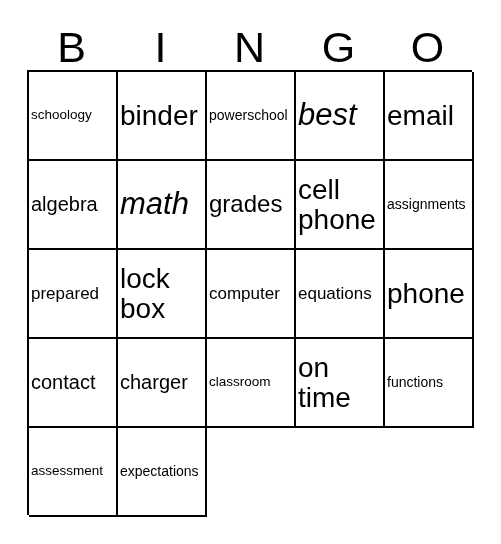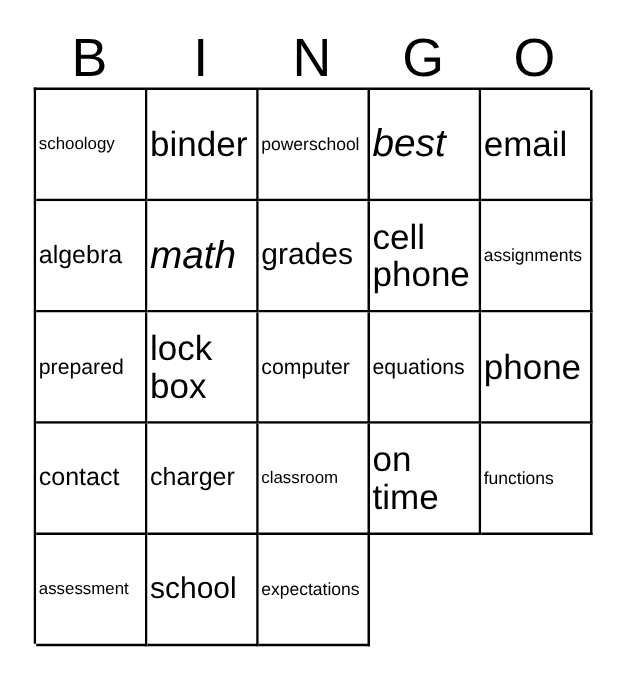--- a/index.html
+++ b/index.html
@@ -167,20 +167,17 @@
         <span class="cell-text fs-xxl">on time</span>
       </div>
 
     <div class="bingo-cell">
         <span class="cell-text fs-xs">functions</span>
       </div>
     <div class="bingo-cell">
         <span class="cell-text fs-s">assessment</span>
       </div>
     <div class="bingo-cell">
-        <span class="cell-text fs-xl">school</span>
-      </div>
-    <div class="bingo-cell">
         <span class="cell-text fs-xs">expectations</span>
       </div>
   </div>
 
 </div>
 
 </body></html>

